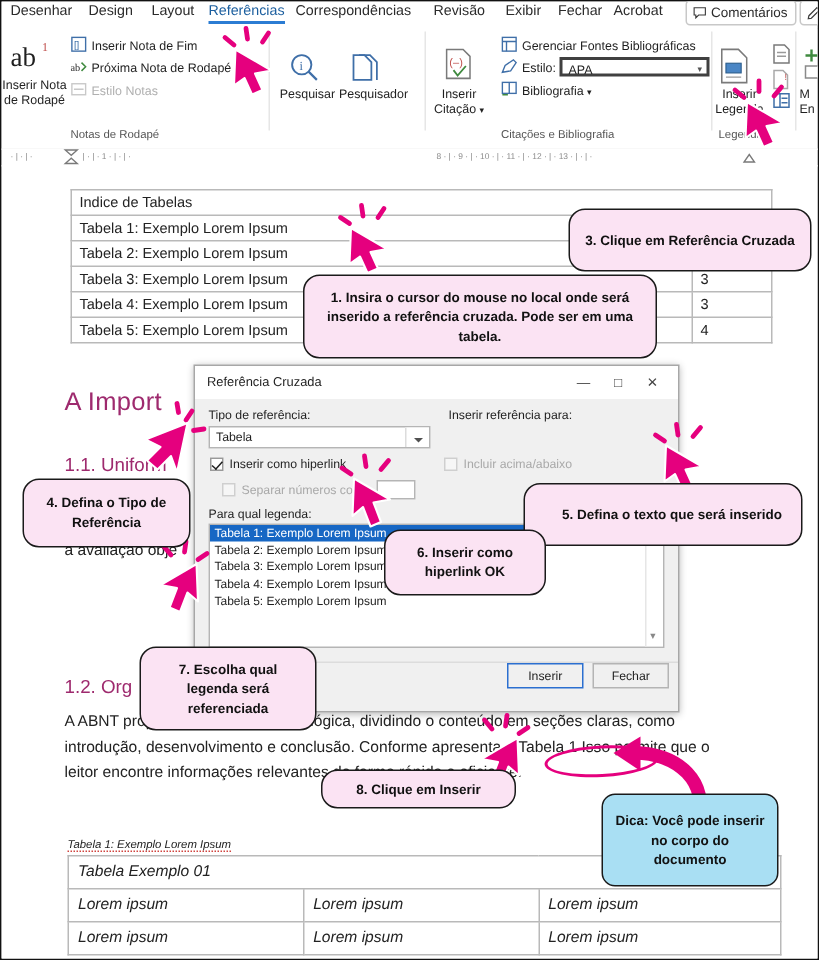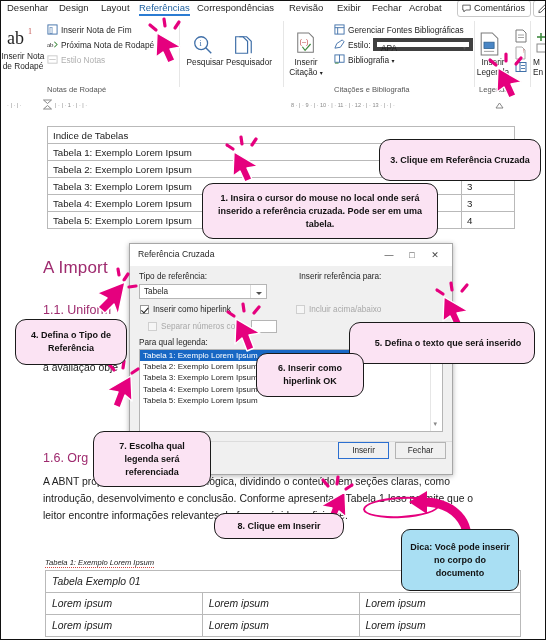--- a/index.html
+++ b/index.html
@@ -18,21 +18,21 @@
   .tab.active .tab-underline{position:absolute;left:0;right:0;bottom:-3px;height:1.6px;background:#2b7cd3;}
   .cmtbox{position:absolute;top:-1px;height:15px;border:1px solid #c8c8c8;border-radius:3px;background:#fff;}
 
   .ribbon{position:absolute;left:0;top:18px;width:546px;height:80px;background:#fff;border-bottom:1px solid #e2e2e2;}
   .grp-sep{position:absolute;top:2px;width:1px;height:66px;background:#e6e6e6;}
   .grp-title{position:absolute;font-size:7.6px;color:#555;white-space:nowrap;}
   .ritem{position:absolute;font-size:8.3px;color:#1f1f1f;white-space:nowrap;}
   .ritem.dim{color:#b0b0b0;}
   .bigbtn{position:absolute;text-align:center;font-size:8.3px;color:#1f1f1f;line-height:9.5px;white-space:nowrap;}
   .icn{position:absolute;}
-  .combo{position:absolute;border:4px solid #404040;background:#fff;font-size:8.3px;color:#1f1f1f;box-sizing:border-box;}
+  .combo{position:absolute;border:2px solid #404040;background:#fff;font-size:8.3px;color:#1f1f1f;box-sizing:border-box;}
   .combo .cv{position:absolute;left:4px;top:1px;}
   .combo .cdd{position:absolute;right:3px;top:2px;font-size:6px;color:#555;}
 
   
   .ruler{position:absolute;left:0;top:98px;width:546px;height:11px;background:#fff;border-bottom:1px solid #e4e4e4;
          font-size:5.6px;color:#8a8a8a;overflow:hidden;}
   .rtick{position:absolute;top:2.5px;}
 
   
   .page{position:absolute;left:0;top:109px;width:546px;height:530px;background:#fff;overflow:hidden;}
@@ -290,21 +290,21 @@
       </table>
 
     <div class="h1" style="left:42px;top:148px;">A Import</div>
     <div class="h2" style="left:42px;top:193px;">1.1. Uniform</div>
     <div class="para" style="left:42px;top:215px;width:88px;">As  normas  da</div>
     <div class="para" style="left:42px;top:232px;width:88px;">específicos</div>
     <div class="para" style="left:42px;top:249px;width:92px;">a avaliação obje</div>
     <div class="para" style="left:452px;top:215px;width:70px;">am  padrões</div>
     <div class="para" style="left:452px;top:232px;width:70px;">ta a leitura e</div>
 
-    <div class="h2" style="left:42px;top:341px;">1.6. Org</div>
+    <div class="h2" style="left:42px;top:341px;">1.2. Org</div>
     <div class="para" style="left:42px;top:363px;width:462px;">A ABNT proporciona uma estrutura lógica, dividindo o conteúdo em seções claras, como</div>
     <div class="para" style="left:42px;top:380px;width:470px;">introdução, desenvolvimento e conclusão. Conforme apresenta a Tabela 1 Isso permite que o</div>
     <div class="para" style="left:42px;top:397px;width:400px;">leitor encontre informações relevantes de forma rápida e eficiente.</div>
 
     <div class="cap" style="left:44px;top:448px;">
       <span class="sq">Tabela 1: Exemplo Lorem Ipsum</span>
     </div>
     <table class="doc-table" style="left:44px;top:460px;width:476px;">
       <tbody>
           <tr>
@@ -326,21 +326,21 @@
 
   <div class="dlg">
     <div class="dlg-tb">
       <div class="dlg-title">Referência Cruzada</div>
       <div class="dlg-btn" style="right:56px;">—</div>
       <div class="dlg-btn" style="right:33px;">□</div>
       <div class="dlg-btn" style="right:10px;">✕</div>
     </div>
 
     <div class="lbl" style="left:9px;top:28px;">Tipo de referência:</div>
-    <div class="dsel" style="left:9px;top:40px;width:128px;height:15px;padding-left:22px;">
+    <div class="dsel" style="left:9px;top:40px;width:148px;height:15px;padding-left:22px;">
       <span class="dv">Tabela</span>
       <span class="darr"></span>
     </div>
 
     <div class="lbl" style="left:169px;top:28px;">Inserir referência para:</div>
 
     <div class="chk on" style="left:10px;top:61px;"></div>
     <div class="lbl" style="left:23px;top:61px;">Inserir como hiperlink</div>
 
     <div class="chk dim" style="left:166px;top:61px;"></div>

